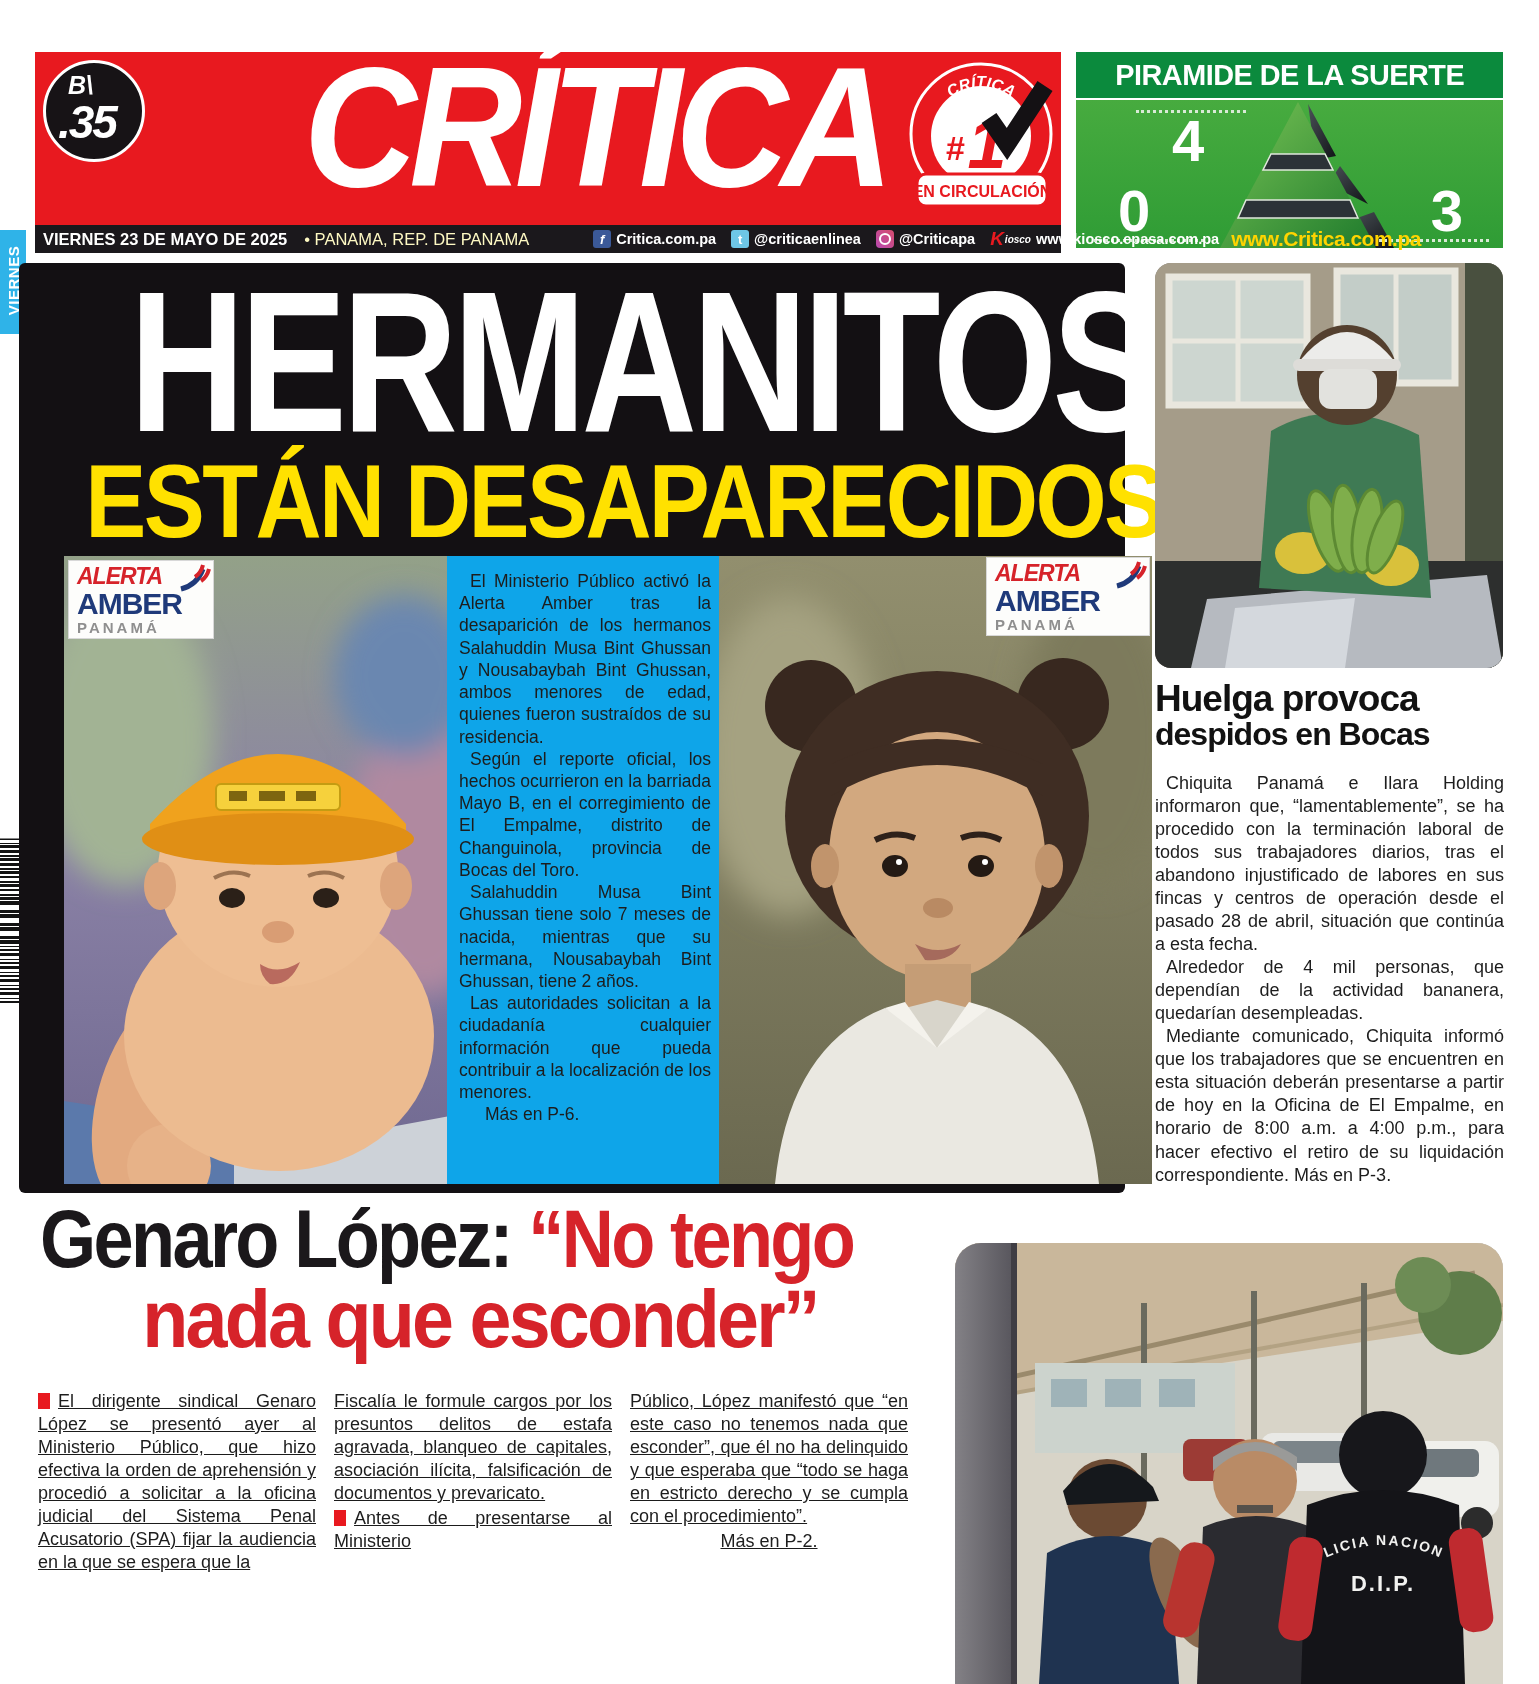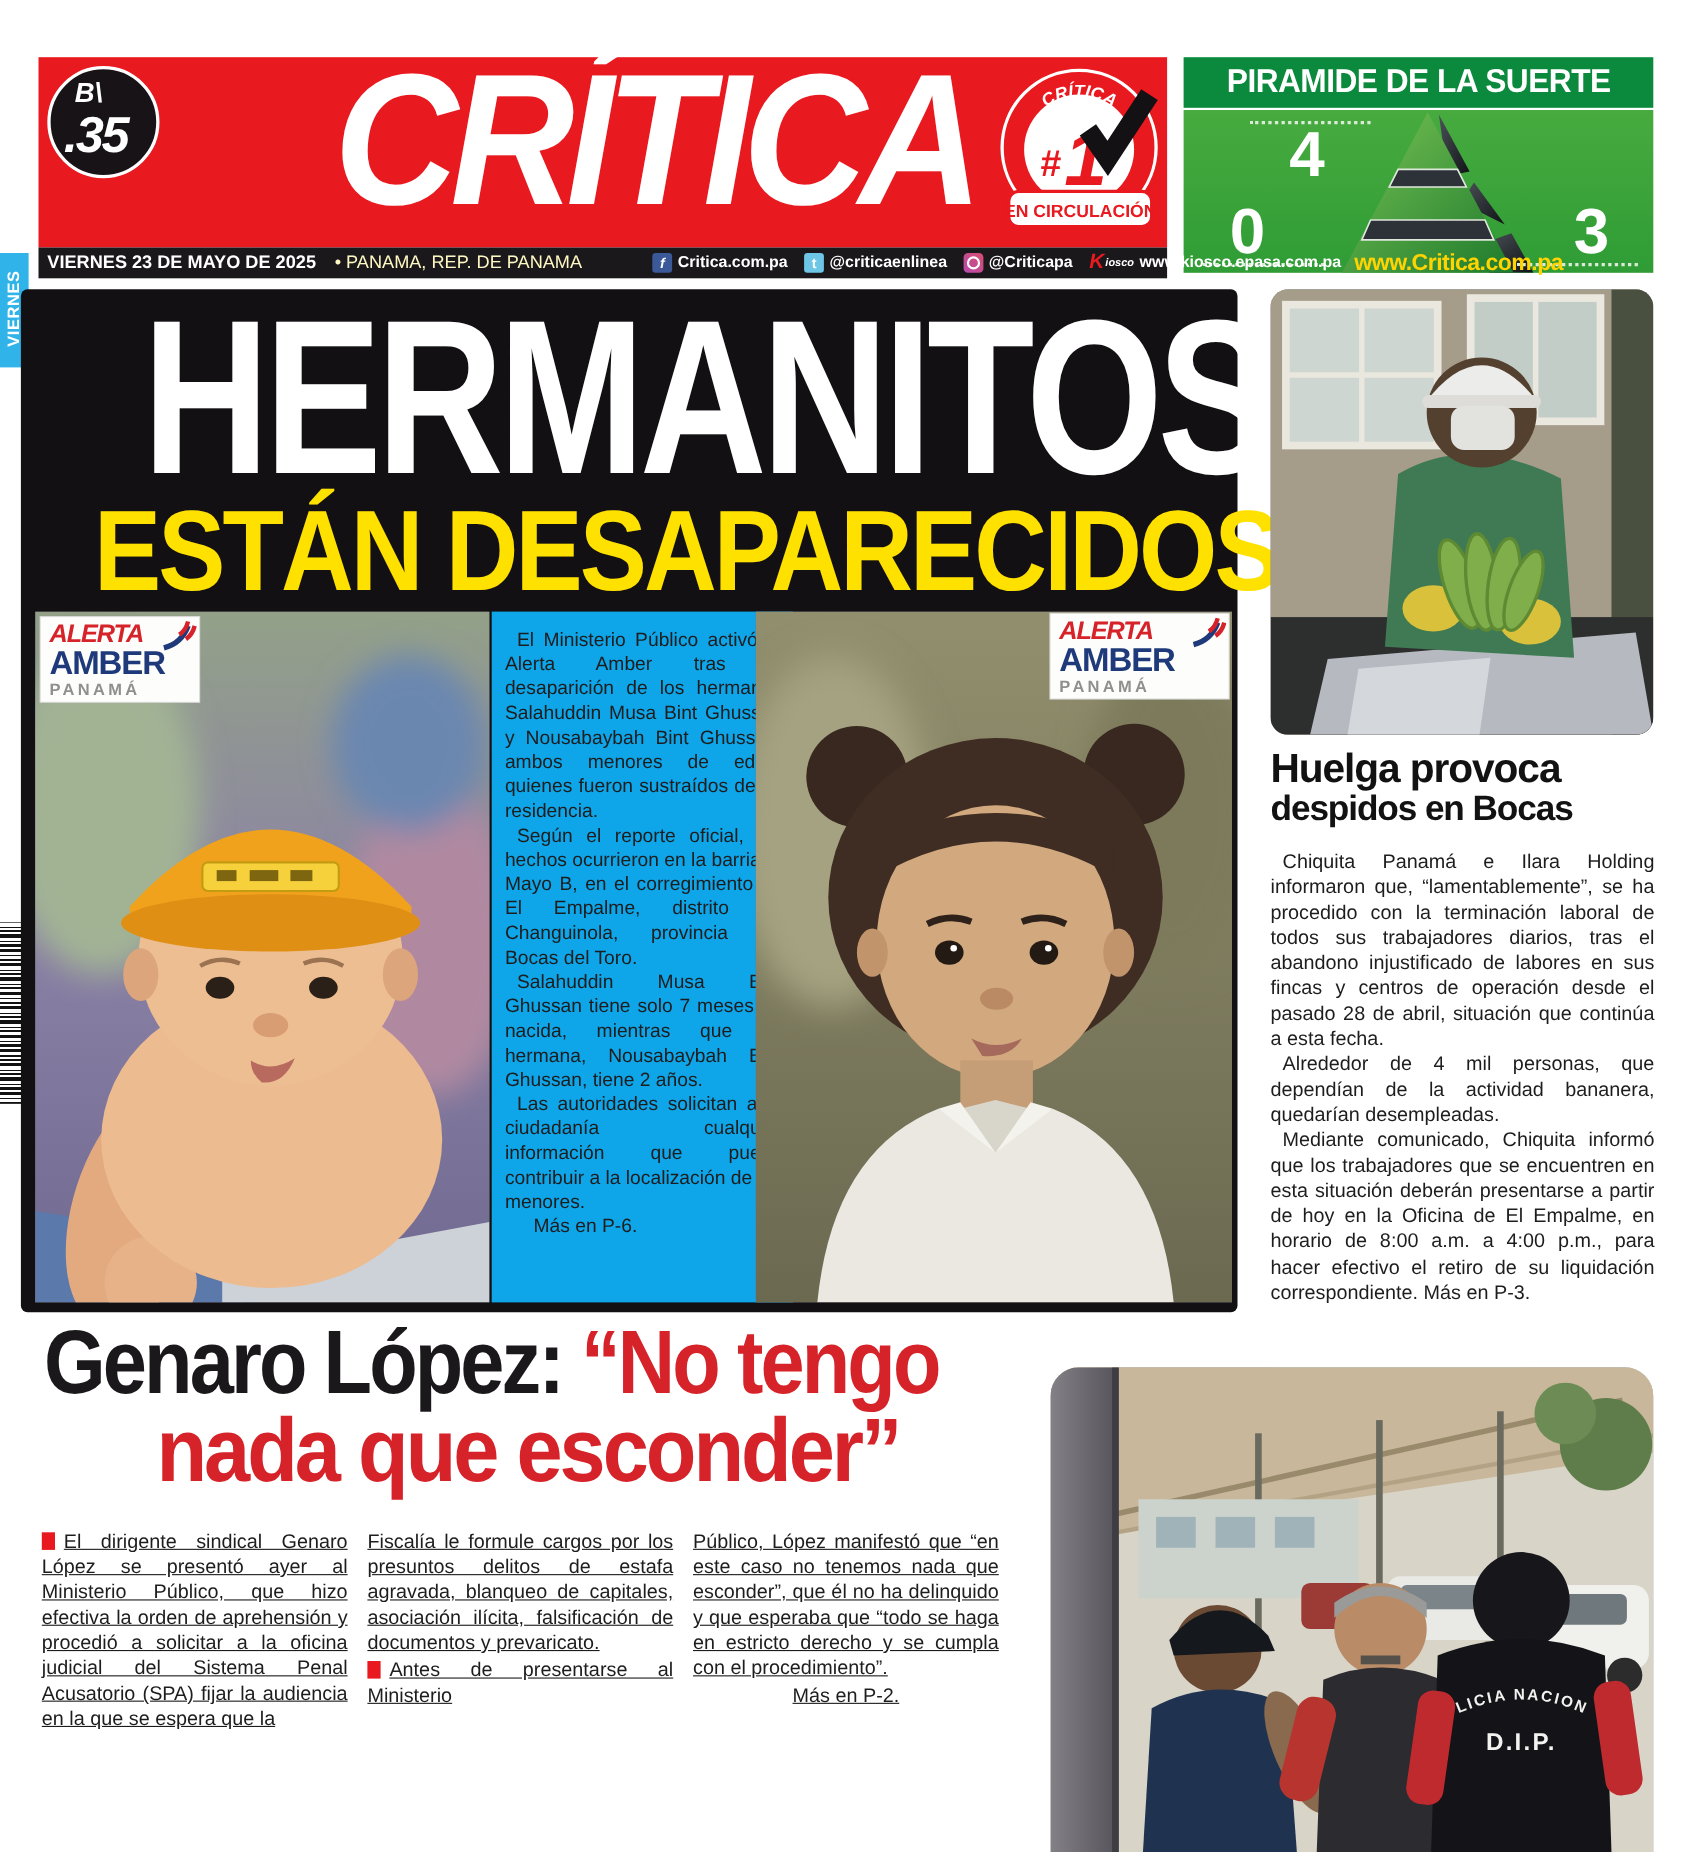--- a/index.html
+++ b/index.html
@@ -55,21 +55,21 @@
   .bc-num{font-family:"Liberation Mono",monospace;font-size:13px;letter-spacing:4px;color:#111;text-align:center;}
 
   
   .lead-box{left:19px;top:263px;width:1106px;height:930px;background:#131013;border-radius:6px;}
   .h1{position:absolute;left:0;top:6px;width:100%;text-align:center;color:#fff;
     font-size:200px;font-weight:bold;line-height:.93;letter-spacing:-6px;
     transform:scaleX(.80);transform-origin:center;white-space:nowrap;}
   .h2{position:absolute;left:0;top:186px;width:100%;text-align:center;color:#ffe100;
     font-size:104px;font-weight:bold;line-height:1;letter-spacing:-3px;
     transform:scaleX(.88);transform-origin:center;white-space:nowrap;}
-  .photo{position:absolute;overflow:hidden;background:#777;}
+  .photo{position:absolute;overflow:hidden;background:#777;margin-left:32px;}
   .ph-left{left:13px;top:293px;width:413px;height:628px;}
   .ph-right{left:668px;top:293px;width:433px;height:628px;}
   .lead-col{position:absolute;left:428px;top:293px;width:274px;height:628px;background:#0ea5e9;
     box-sizing:border-box;padding:14px 10px 0 12px;}
   .lead-col p{margin:0;font-size:17.5px;line-height:1.27;text-align:justify;text-indent:11px;color:#1d1d1d;}
   .amber{position:absolute;background:#fdfdfb;box-shadow:0 0 0 1px #d8d8d8;
     padding:4px 8px 3px 8px;line-height:1;}
   .am1{font-size:23px;font-weight:bold;font-style:italic;color:#d6232a;letter-spacing:-1px;}
   .am2{font-size:30px;font-weight:bold;color:#1f3a7a;letter-spacing:-1px;margin-top:1px;}
   .am3{font-size:15px;font-weight:bold;color:#8f8f8f;letter-spacing:3px;margin-top:1px;}

